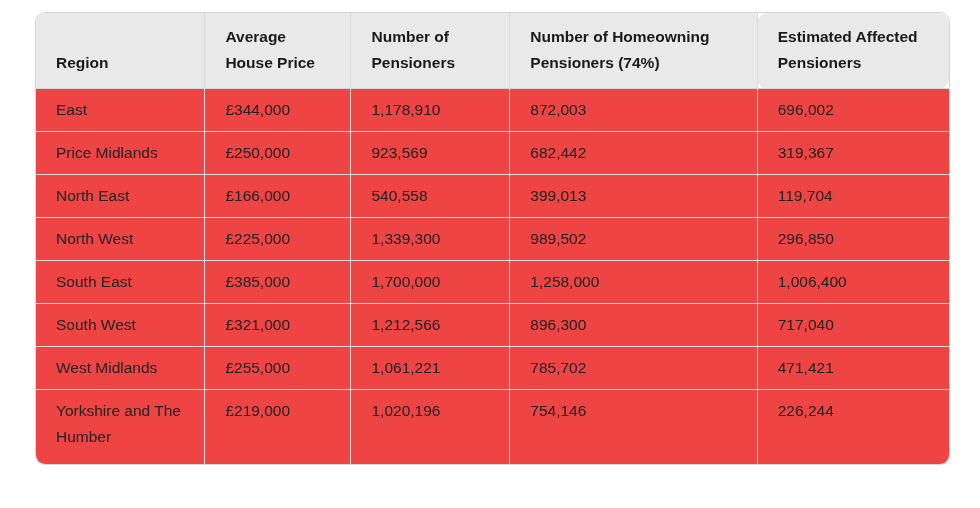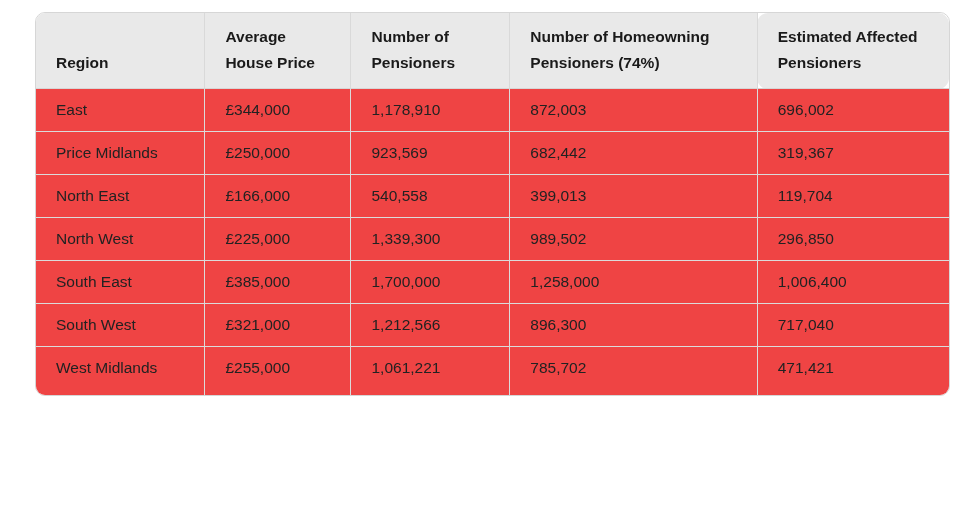--- a/index.html
+++ b/index.html
@@ -126,15 +126,22 @@
           <td>896,300</td>
           <td>717,040</td>
         </tr>
         <tr>
           <td>West Midlands</td>
           <td>£255,000</td>
           <td>1,061,221</td>
           <td>785,702</td>
           <td>471,421</td>
         </tr>
+        <tr>
+          <td>Yorkshire and The Humber</td>
+          <td>£219,000</td>
+          <td>1,020,196</td>
+          <td>754,146</td>
+          <td>226,244</td>
+        </tr>
       </tbody>
   </table>
 </div>
 
 </body></html>

